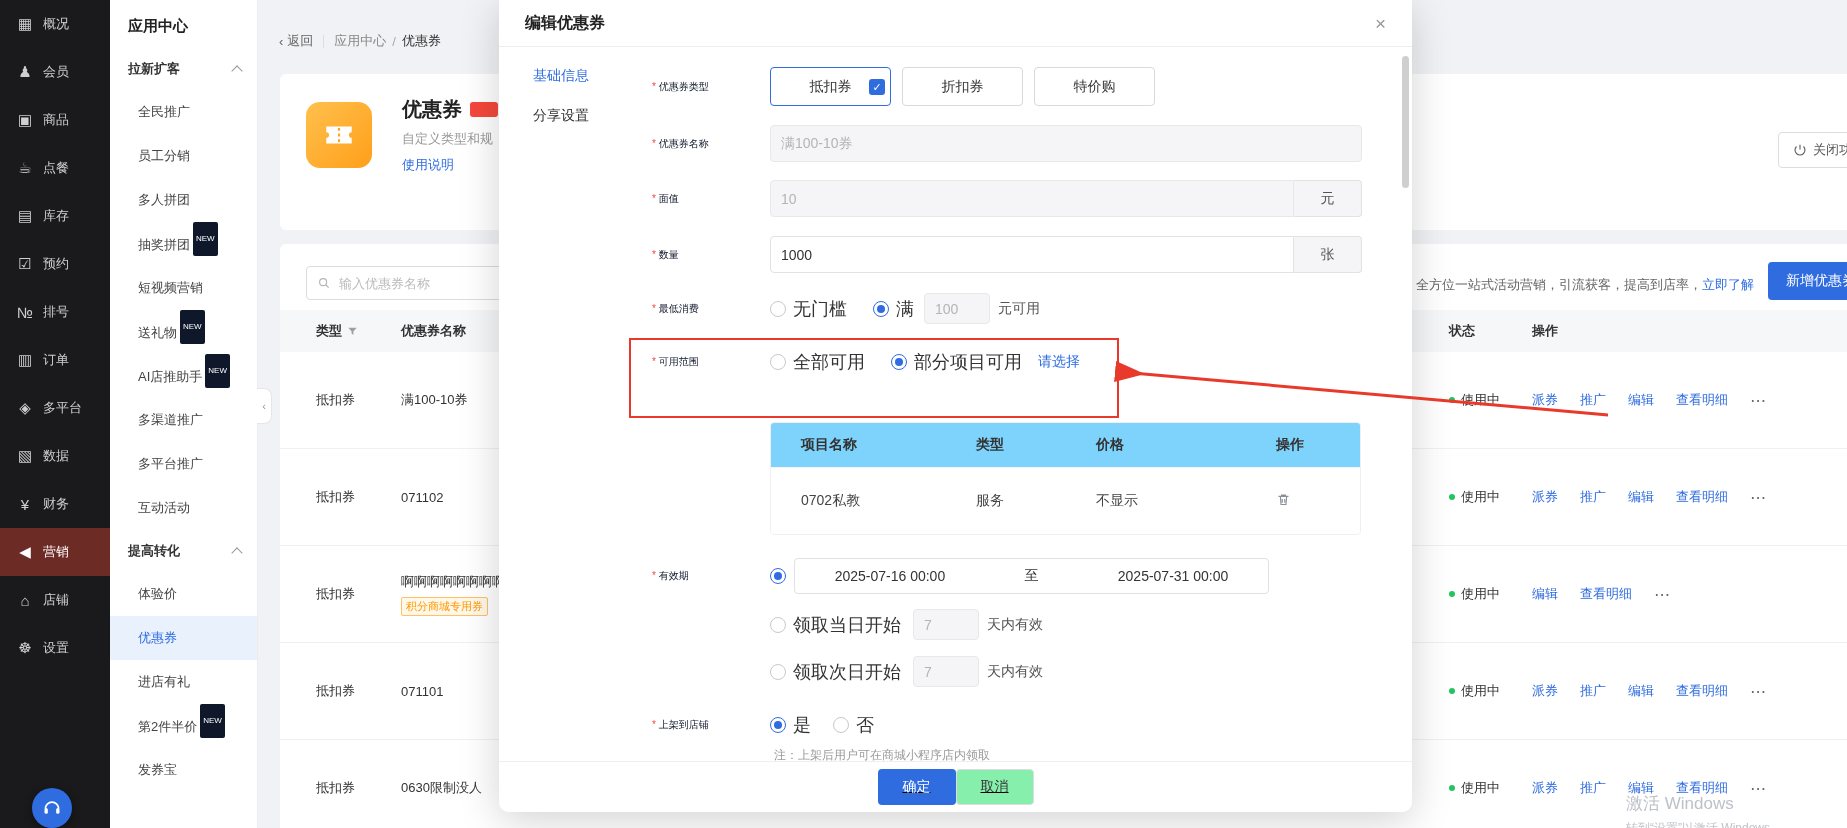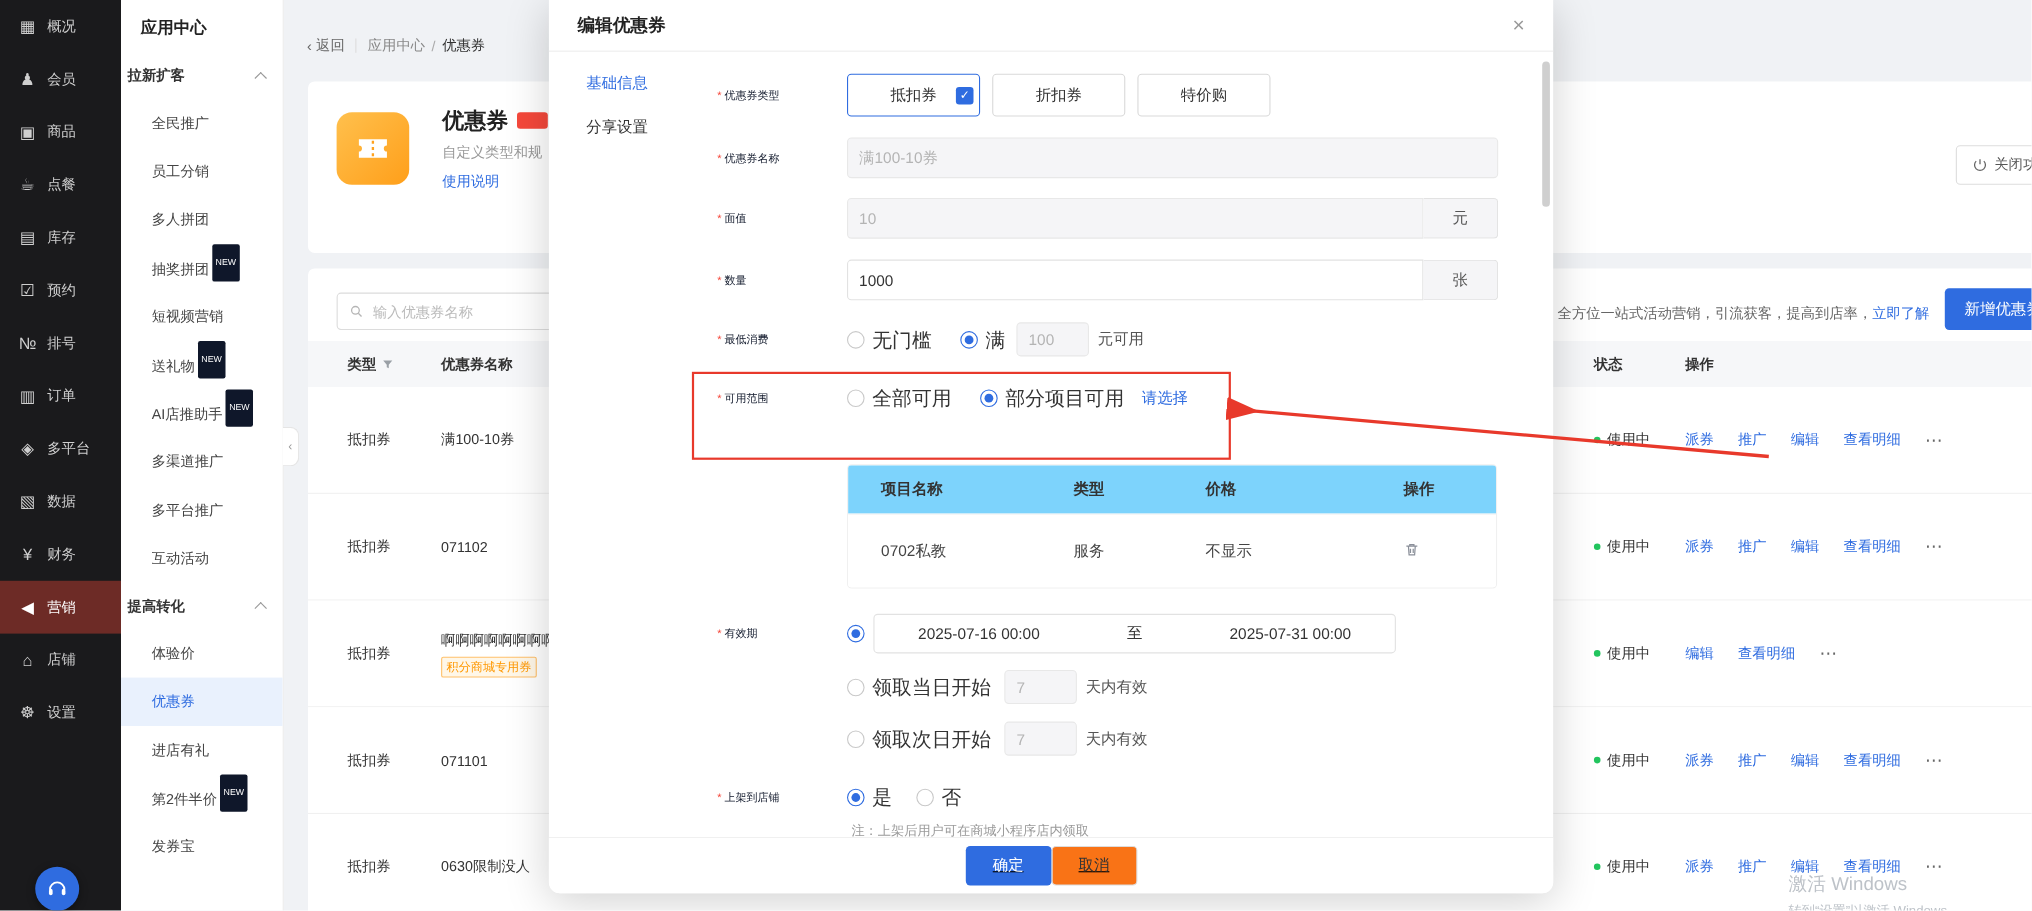--- a/index.html
+++ b/index.html
@@ -9,21 +9,21 @@
   
   .dark-sidebar{position:absolute;left:0;top:0;width:110px;height:828px;background:#1a1a1c;z-index:30;}
   .nav-item{height:48px;display:flex;align-items:center;padding-left:16px;gap:9px;color:#cfcfcf;font-size:13px;cursor:pointer;}
   .nav-item .nico{width:18px;font-size:15px;text-align:center;flex-shrink:0;}
   .nav-item.active{background:rgba(200,62,50,0.48);color:#fff;}
   .service-fab{position:absolute;left:32px;top:788px;width:40px;height:40px;border-radius:50%;background:#2f6ce0;display:flex;align-items:center;justify-content:center;z-index:31;box-shadow:0 2px 8px rgba(0,0,0,.4);}
 
   
   .submenu{position:absolute;left:110px;top:0;width:147px;height:828px;background:#ffffff;border-right:1px solid #ececec;z-index:20;overflow:hidden;}
   .submenu-title{height:48px;line-height:52px;padding-left:18px;font-size:15px;font-weight:bold;color:#222;}
-  .section-header{height:42px;display:flex;align-items:center;justify-content:space-between;padding-left:6px;font-size:13px;color:#333;font-weight:bold;cursor:pointer;}
+  .section-header{height:42px;display:flex;align-items:center;justify-content:space-between;padding-left:18px;font-size:13px;color:#333;font-weight:bold;cursor:pointer;}
   .chev{width:7px;height:7px;border-right:1.5px solid #999;border-bottom:1.5px solid #999;transform:rotate(-135deg);margin-right:16px;margin-top:4px;}
   .sub-item{height:44px;line-height:44px;padding-left:28px;font-size:13px;color:#444;cursor:pointer;white-space:nowrap;}
   .sub-item.active{background:#e9f1fd;color:#2f6ce0;}
   .new-badge{display:inline-block;background:#0f172a;color:#fff;font-size:8px;line-height:10px;padding:12px 3px;border-radius:2px;margin-left:3px;vertical-align:8px;text-align:center;}
   .new-badge:empty{display:none;}
   .collapse-tab{position:absolute;left:257px;top:388px;width:14px;height:34px;background:#fff;border:1px solid #e5e5e5;border-left:none;border-radius:0 8px 8px 0;display:flex;align-items:center;justify-content:center;color:#999;font-size:11px;z-index:21;cursor:pointer;}
 
   
   .main{position:absolute;left:257px;top:0;width:1590px;height:828px;}
   .breadcrumb{position:absolute;left:22px;top:32px;font-size:13px;color:#666;display:flex;align-items:center;}
@@ -109,21 +109,21 @@
   .items-table{position:absolute;left:138px;top:375px;width:589px;border:1px solid #f0f0f0;border-radius:4px;overflow:hidden;font-size:14px;}
   .it-head,.it-row{display:grid;grid-template-columns:175px 120px 180px 1fr;padding-left:30px;align-items:center;}
   .it-head{height:44px;background:#7dd3fc;color:#333;font-weight:bold;}
   .it-row{height:66px;background:#fff;border-top:1px solid #f4f4f4;color:#444;}
 
   .date-range{margin-left:8px;width:475px;height:36px;border:1px solid #e2e2e2;border-radius:4px;display:flex;align-items:center;justify-content:space-around;font-size:14px;color:#333;box-sizing:border-box;cursor:pointer;}
   .shelf-note{position:absolute;left:142px;top:700px;font-size:12px;color:#9a9a9a;}
 
   .modal-footer{position:absolute;left:0;right:0;bottom:0;height:50px;border-top:1px solid #efefef;background:#fff;display:flex;align-items:center;justify-content:center;border-radius:0 0 10px 10px;z-index:10;text-decoration:underline;}
   .btn-primary{width:78px;height:36px;background:#2f6ce0;color:#fff;border:none;border-radius:4px;font-size:14px;cursor:pointer;}
-  .btn-default{width:78px;height:36px;background:#f97316;color:#333;border:1px solid #dcdcdc;border-radius:4px;font-size:14px;cursor:pointer;}
+  .btn-default{width:78px;height:36px;background:#86efac;color:#333;border:1px solid #dcdcdc;border-radius:4px;font-size:14px;cursor:pointer;}
   .modal-scroll{position:absolute;right:3px;top:56px;width:7px;height:132px;background:#cfcfcf;border-radius:4px;}
 
   .annot-box{position:absolute;left:130px;top:338px;width:486px;height:76px;border:2px solid #e8392b;z-index:5;pointer-events:none;}
   .annot-arrow{position:absolute;left:1105px;top:355px;z-index:120;pointer-events:none;}
 </style>
 </head>
 <body>
 
 <div class="screen">
 

